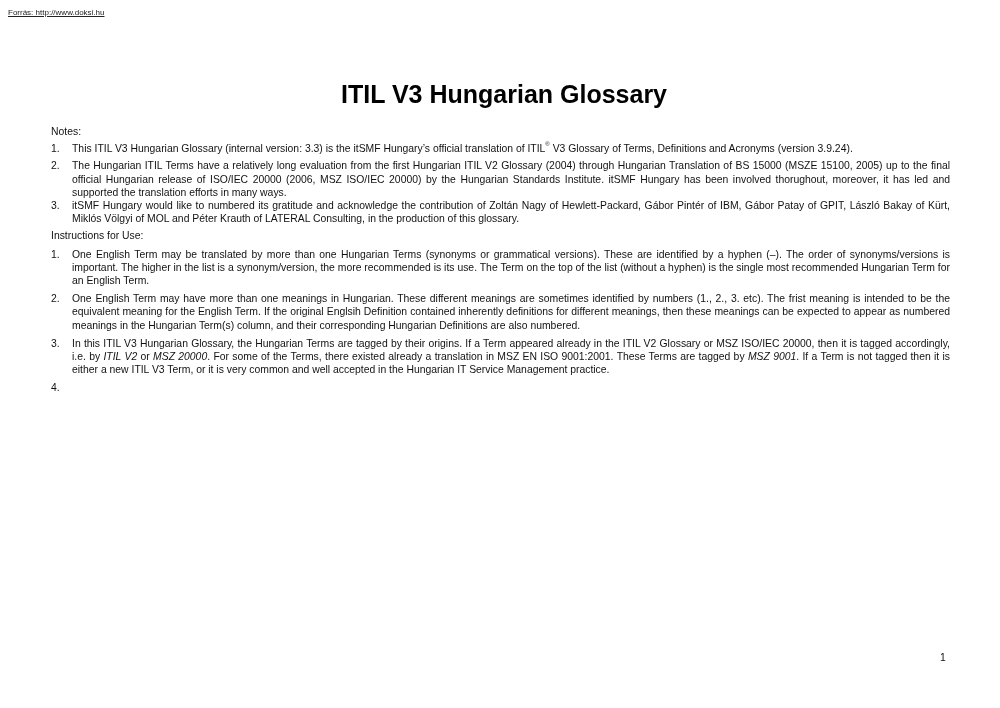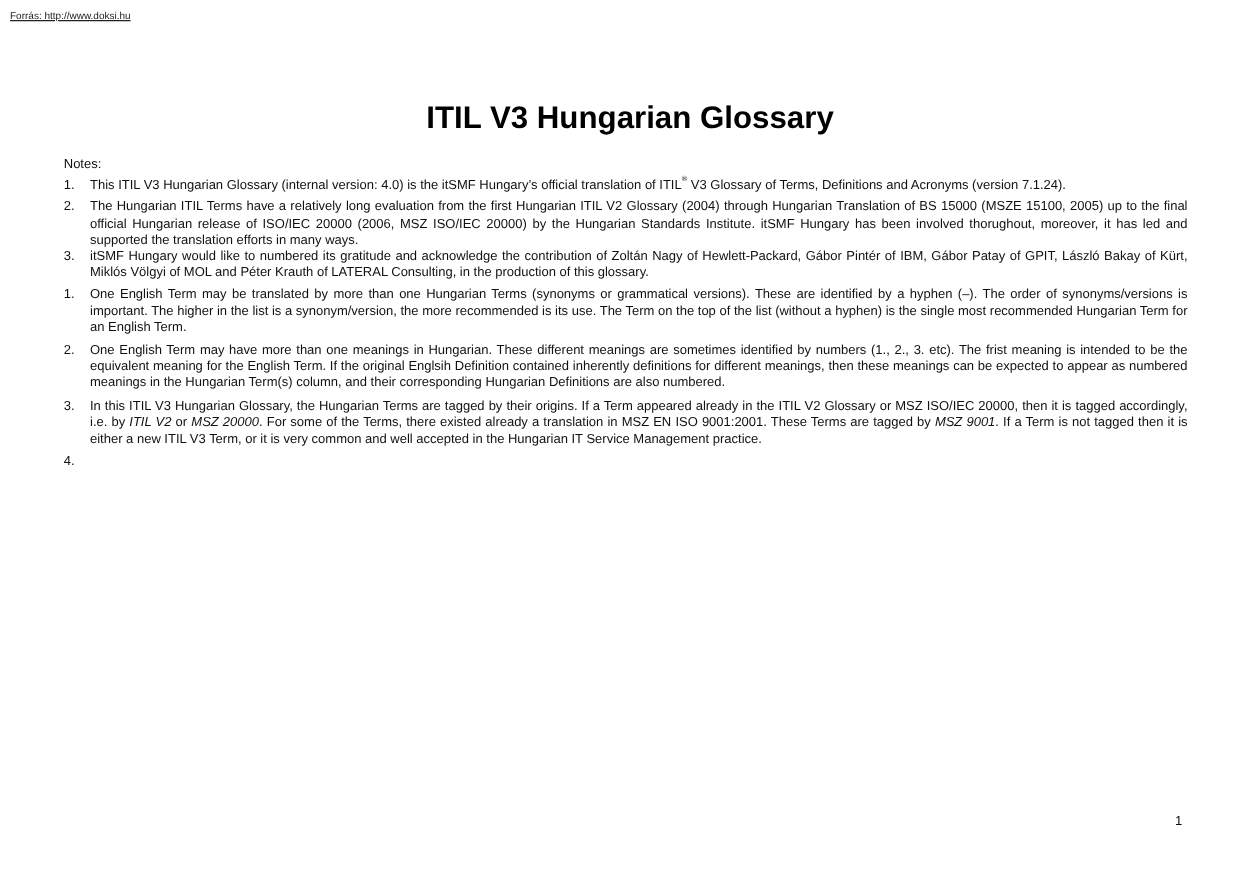--- a/index.html
+++ b/index.html
@@ -32,32 +32,33 @@
 
 <div class="source">Forrás: http://www.doksi.hu</div>
 
 <h1 class="title">ITIL V3 Hungarian Glossary</h1>
 
 <div class="content">
   <div class="section-heading">Notes:</div>
   <ol class="notes">
     <li>
       <span class="num">1.</span>
-      <span>This ITIL V3 Hungarian Glossary (internal version: 4.0) is the itSMF Hungary’s official translation of ITIL</span><sup>®</sup><span> V3 Glossary of Terms, Definitions and Acronyms (version 7.1.24).</span>
+      <span>This ITIL V3 Hungarian Glossary (internal version: 3.3) is the itSMF Hungary’s official translation of ITIL</span><sup>®</sup><span> V3 Glossary of Terms, Definitions and Acronyms (version 3.9.24).</span>
     </li>
     <li class="tight">
       <span class="num">2.</span>
       <span>The Hungarian ITIL Terms have a relatively long evaluation from the first Hungarian ITIL V2 Glossary (2004) through Hungarian Translation of BS 15000 (MSZE 15100, 2005) up to the final official Hungarian release of ISO/IEC 20000 (2006, MSZ ISO/IEC 20000) by the Hungarian Standards Institute. itSMF Hungary has been involved thorughout, moreover, it has led and supported the translation efforts in many ways.</span>
     </li>
     <li>
       <span class="num">3.</span>
       <span>itSMF Hungary would like to numbered its gratitude and acknowledge the contribution of Zoltán Nagy of Hewlett-Packard, Gábor Pintér of IBM, Gábor Patay of GPIT, László Bakay of Kürt, Miklós Völgyi of MOL and Péter Krauth of LATERAL Consulting, in the production of this glossary.</span>
     </li>
   </ol>
 
+  <div class="section-heading instructions-heading">Instructions for Use:</div>
   <ol class="instr">
     <li>
       <span class="num">1.</span>
       <span>One English Term may be translated by more than one Hungarian Terms (synonyms or grammatical versions). These are identified by a hyphen (–). The order of synonyms/versions is important. The higher in the list is a synonym/version, the more recommended is its use. The Term on the top of the list (without a hyphen) is the single most recommended Hungarian Term for an English Term.</span>
     </li>
     <li>
       <span class="num">2.</span>
       <span>One English Term may have more than one meanings in Hungarian. These different meanings are sometimes identified by numbers (1., 2., 3. etc). The frist meaning is intended to be the equivalent meaning for the English Term. If the original Englsih Definition contained inherently definitions for different meanings, then these meanings can be expected to appear as numbered meanings in the Hungarian Term(s) column, and their corresponding Hungarian Definitions are also numbered.</span>
     </li>
     <li>

